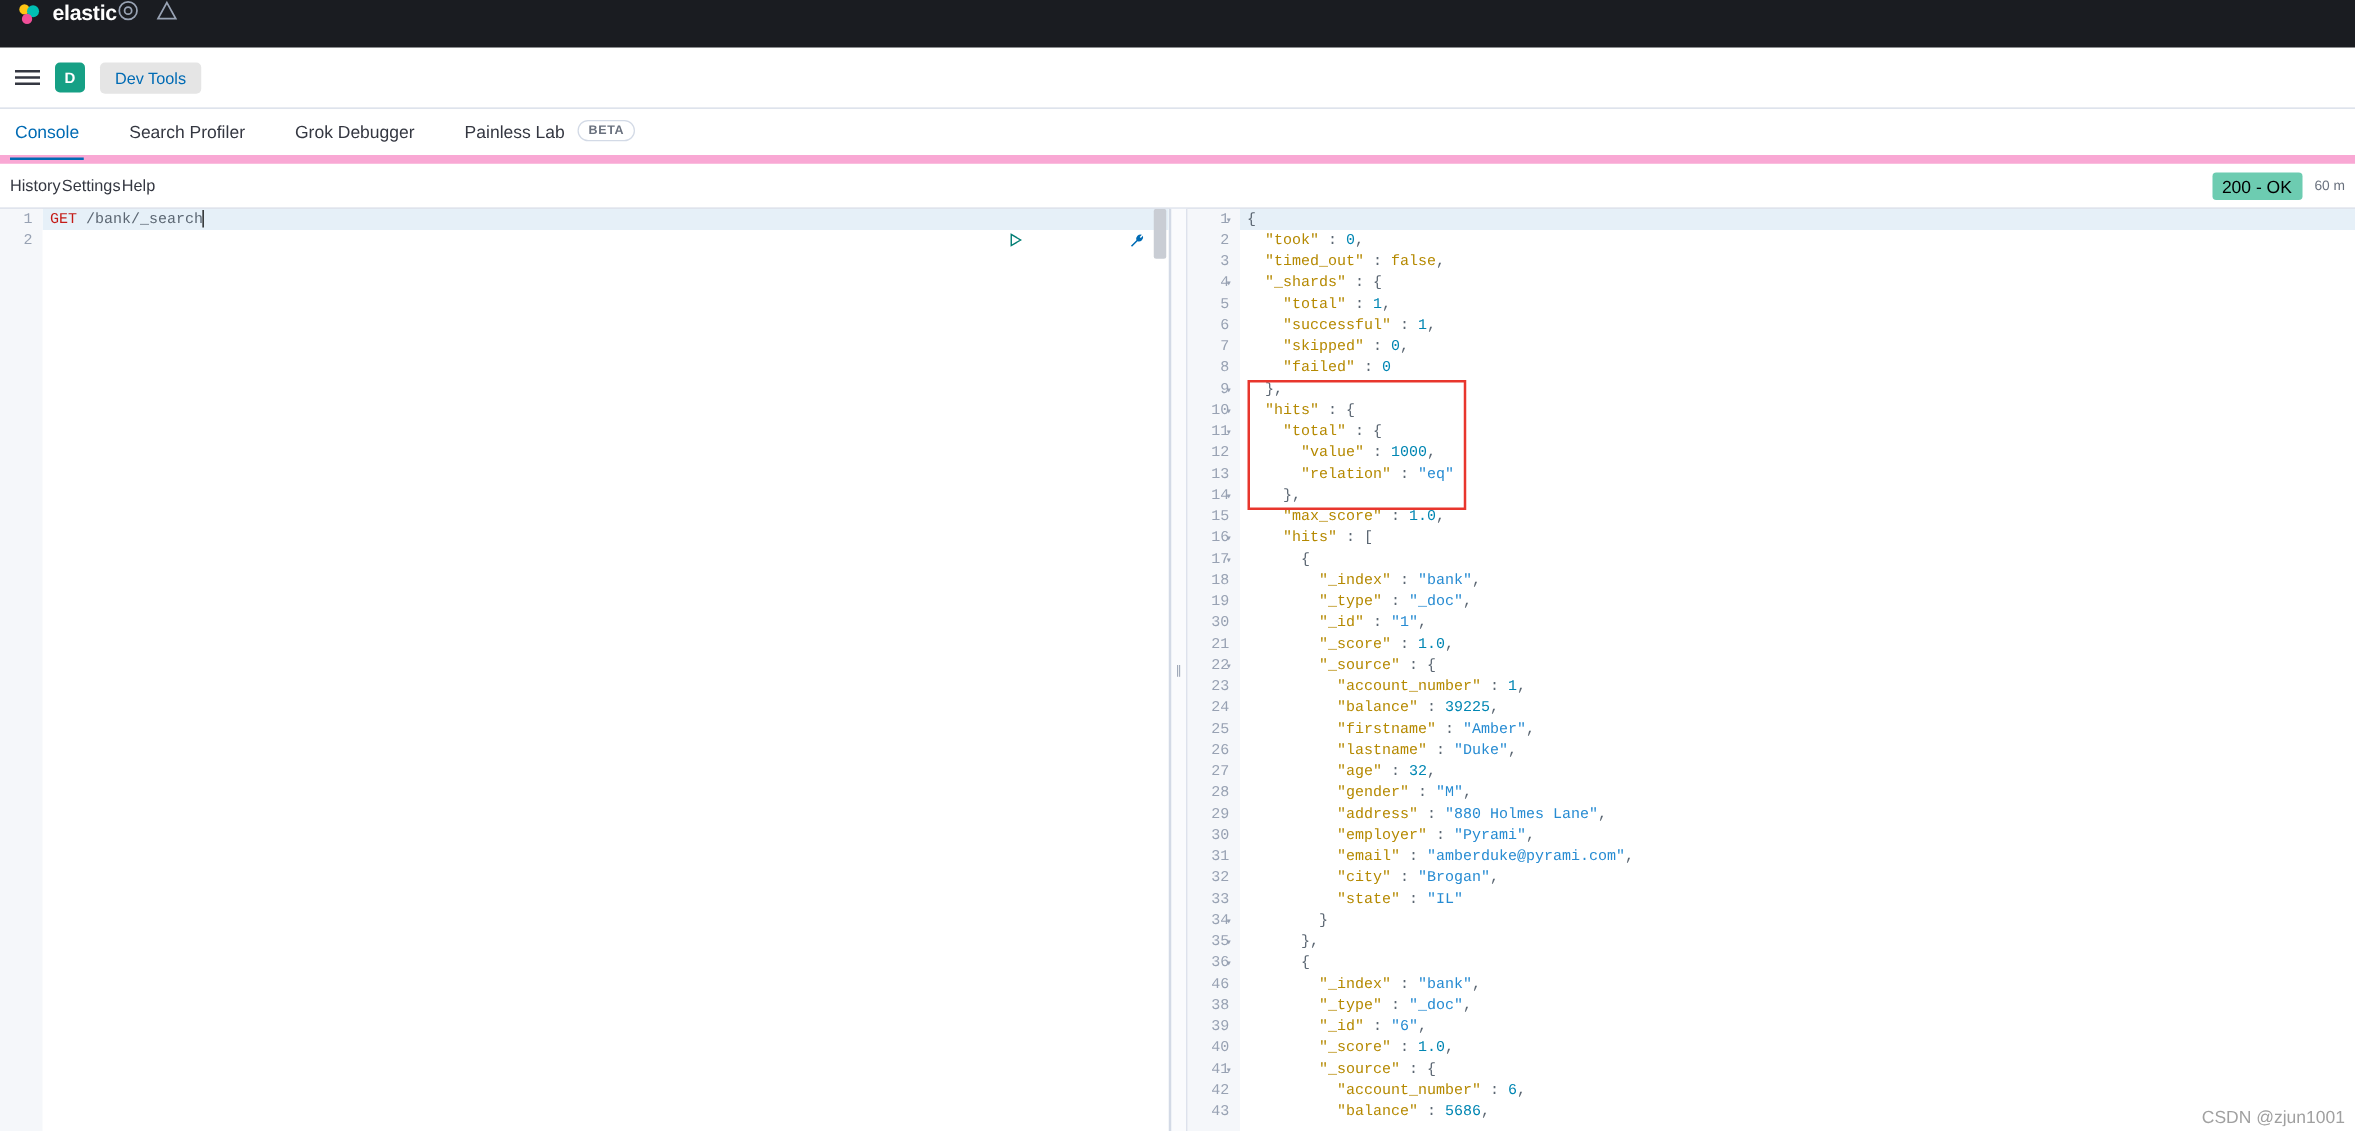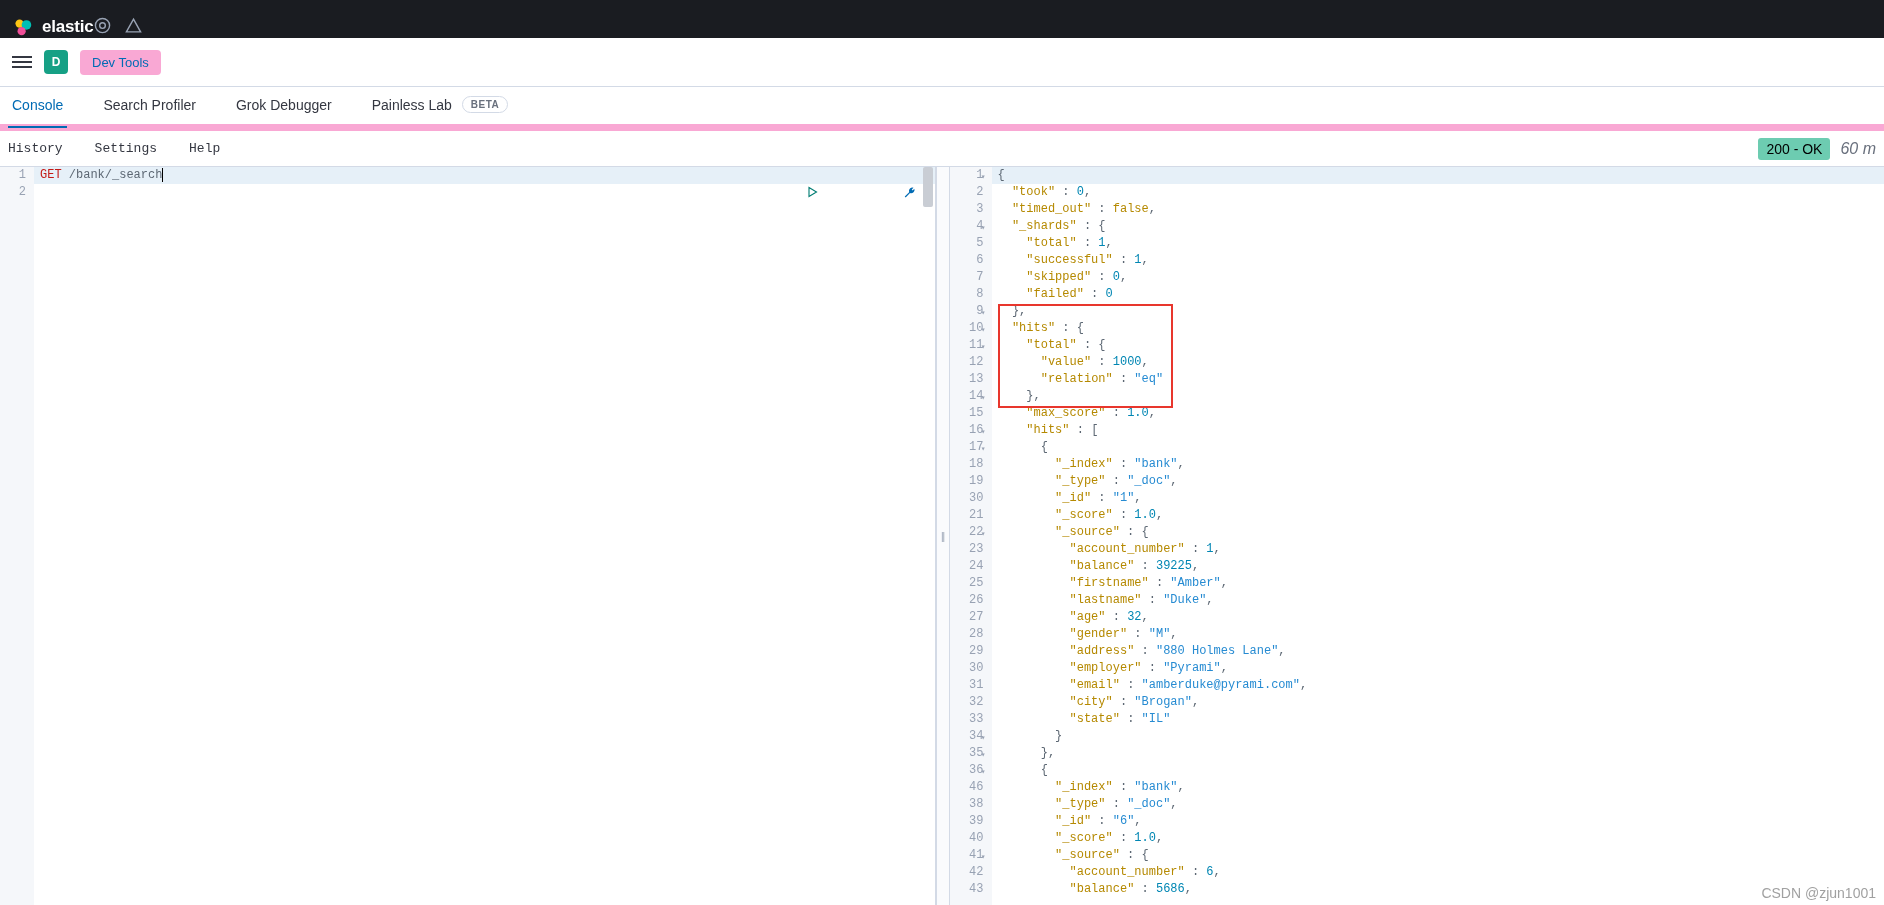--- a/index.html
+++ b/index.html
@@ -1,46 +1,46 @@
 <!DOCTYPE html>
 <html><head>
 <meta charset="utf-8">
 <style>
 * { margin: 0; padding: 0; box-sizing: border-box; }
 body { font-family: -apple-system, BlinkMacSystemFont, "Segoe UI", Helvetica, Arial, sans-serif; font-size: 14px; color: #343741; background: #fff; overflow: hidden; }
 
-.topbar { height: 38px; background: #1a1c21; display: flex; align-items: flex-end; padding: 0 12px; }
+.topbar { height: 38px; background: #1a1c21; display: flex; align-items: flex-start; padding: 0 12px; }
 .logo-wrap { display: flex; align-items: center; gap: 8px; }
 .logo-icon { width: 22px; height: 22px; position: relative; }
 .logo-icon svg { width: 100%; height: 100%; }
 .logo-text { color: #fff; font-size: 17px; font-weight: 600; letter-spacing: -0.2px; }
 .search-wrap { margin-left: auto; margin-right: auto; width: 410px; height: 28px; background: #25282f; border-radius: 4px; display: flex; align-items: center; padding: 0 10px; gap: 8px; }
 .search-wrap .sicon { color: #98a2b3; font-size: 13px; }
 .search-wrap input { background: transparent; border: none; outline: none; color: #d3dae6; font-size: 13px; width: 100%; }
 .topbar-right { display: flex; align-items: center; gap: 14px; color: #98a2b3; }
 .topbar-right .ticon { font-size: 16px; cursor: pointer; }
 
 .navbar { height: 49px; border-bottom: 1px solid #d3dae6; display: flex; align-items: center; padding: 0 12px; gap: 12px; }
 .hamburger { width: 20px; cursor: pointer; }
 .hamburger div { height: 2px; background: #343741; margin: 3px 0; }
 .space-badge { width: 24px; height: 24px; background: #07c; border-radius: 4px; color: #fff; display: flex; align-items: center; justify-content: center; font-size: 12px; font-weight: 600; }
 .space-badge { background: #16a085; }
-.breadcrumb-item { background: #f9a8d4; color: #006bb4; padding: 5px 12px; border-radius: 4px; font-size: 13px; cursor: pointer; }
+.breadcrumb-item { background: #e5e5e5; color: #006bb4; padding: 5px 12px; border-radius: 4px; font-size: 13px; cursor: pointer; }
 
 .tabs { height: 44px; border-bottom: 7px solid #f9a8d4; display: flex; align-items: center; padding: 0 8px; gap: 32px; }
 .tab { padding: 0 4px; height: 44px; display: flex; align-items: center; font-size: 14px; color: #343741; cursor: pointer; border-bottom: 2px solid transparent; }
 .tab.active { color: #006bb4; border-bottom-color: #006bb4; font-weight: 500; }
 .tab .beta { margin-left: 10px; font-size: 10px; font-weight: 600; padding: 2px 8px; border: 1px solid #d3dae6; border-radius: 10px; color: #69707d; letter-spacing: 0.5px; }
 
 .toolbar { height: 36px; border-bottom: 1px solid #d3dae6; display: flex; align-items: center; padding: 0 8px; }
-.toolbar-left { display: flex; gap: 32px; font-family: Liberation Mono, monospace; }
+.toolbar-left { display: flex; gap: 1px; }
 .toolbar-item { font-size: 13px; color: #343741; cursor: pointer; }
 .toolbar-right { margin-left: auto; display: flex; align-items: center; gap: 10px; }
 .status-badge { background: #6dccb1; color: #000; font-size: 14px; padding: 3px 8px; border-radius: 3px; font-weight: 500; }
-.timing { font-size: 16px; color: #69707d; font-style: italic; }
+.timing { font-size: 11px; color: #69707d; }
 
 .editor-area { display: flex; height: calc(100vh - 167px); position: relative; }
 .pane { flex: 1; display: flex; overflow: hidden; position: relative; font-family: "SFMono-Regular", Consolas, "Liberation Mono", Menlo, monospace; font-size: 12px; line-height: 17px; }
 .pane.left { border-right: 1px solid #d3dae6; }
 .splitter { width: 14px; background: #fafbfd; border-left: 1px solid #d3dae6; border-right: 1px solid #d3dae6; display: flex; align-items: center; justify-content: center; cursor: col-resize; }
 .splitter-handle { color: #98a2b3; font-size: 10px; letter-spacing: -1px; }
 
 .gutter { background: #f5f7fa; color: #98a2b3; text-align: right; padding: 0 8px; user-select: none; min-width: 34px; }
 .gutter.wide { min-width: 42px; }
 .gutter .ln { height: 17px; position: relative; }

